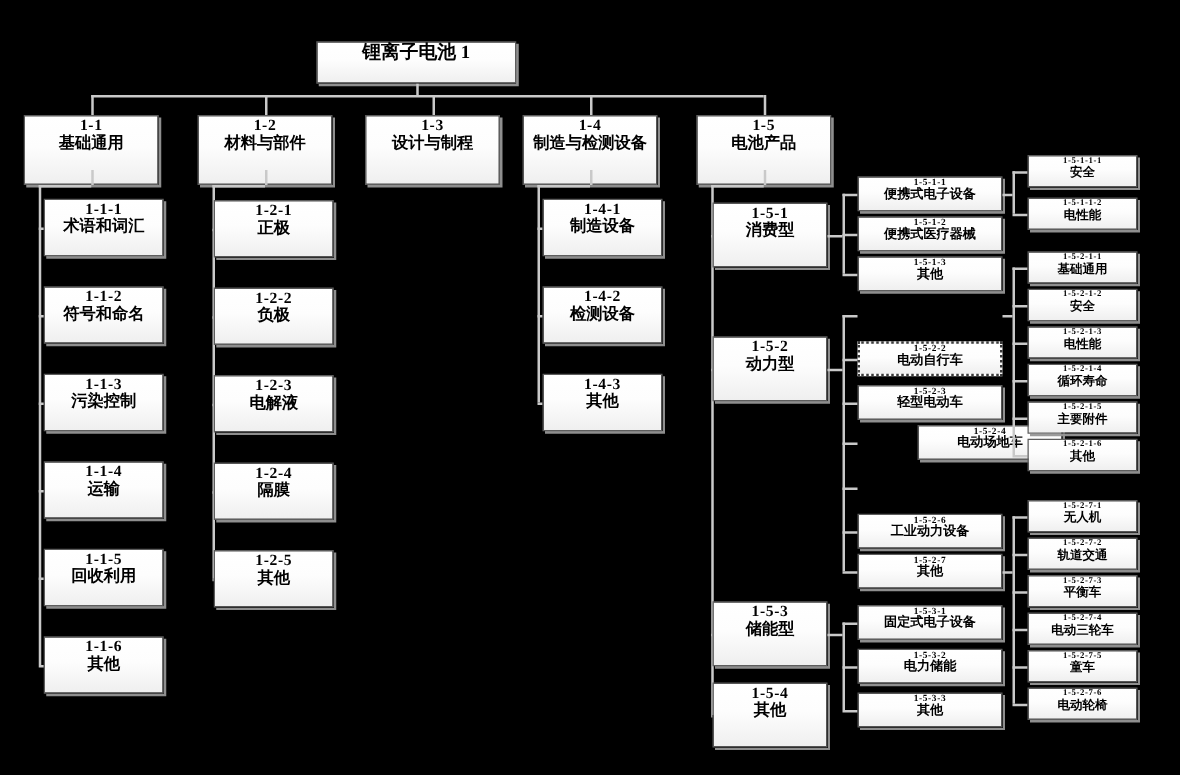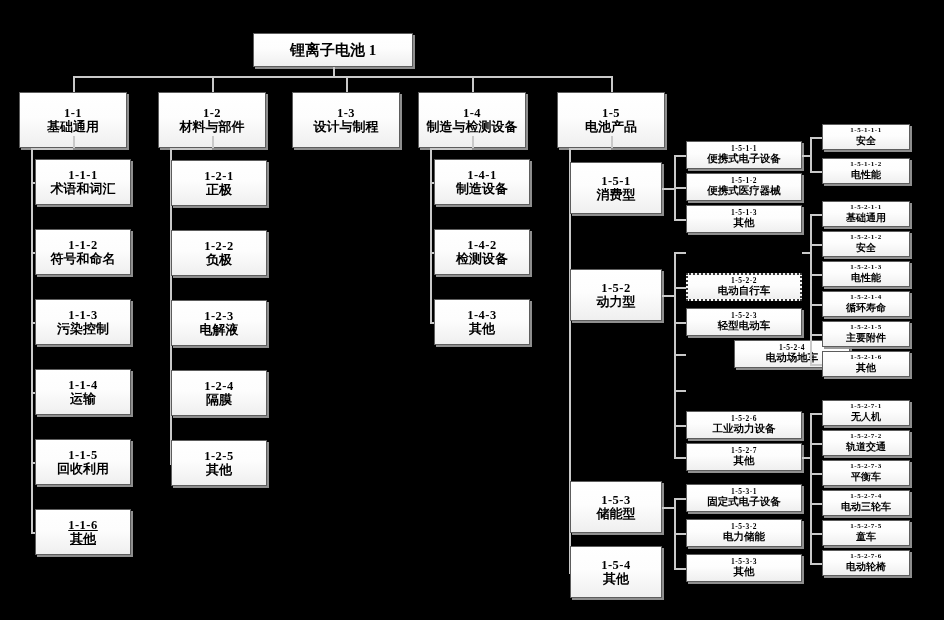--- a/index.html
+++ b/index.html
@@ -11,21 +11,21 @@
   .ln{position:absolute;background:#c9c9c9;}
   .ln.h{height:2px;}
   .ln.v{width:2px;}
 
   
   .node{position:absolute;box-sizing:border-box;
         background:linear-gradient(180deg,#ffffff 0%,#fdfdfd 45%,#efefef 100%);
         border:1px solid #5d5d5d;
         box-shadow:2px 2px 0 rgba(150,150,150,.95);
         display:flex;flex-direction:column;align-items:center;
-        justify-content:center;color:#000;text-align:center;
+        justify-content:flex-start;color:#000;text-align:center;
         line-height:1.12;}
   .node .code{display:block;font-weight:bold;letter-spacing:.5px;}
   .node .name{display:block;font-weight:bold;}
 
   
   .root{width:160px;height:34px;font-size:15px;}
   .root .name{font-size:15px;}
 
   .lv1{width:108px;height:56px;}
   .lv1 .code{font-size:12.5px;}
@@ -105,21 +105,21 @@
     <div class="node lv2" style="left: 35px; top: 369px;">
       <span class="code">1-1-4</span>
       <span class="name">运输</span>
     </div>
     <div class="ln h" style="left: 31px; top: 462px; width: 4px;"></div>
     <div class="node lv2" style="left: 35px; top: 439px;">
       <span class="code">1-1-5</span>
       <span class="name">回收利用</span>
     </div>
     <div class="ln h" style="left: 31px; top: 532px; width: 4px;"></div>
-    <div class="node lv2" style="left: 35px; top: 509px; text-decoration: underline;">
+    <div class="node lv2" style="left: 35px; top: 509px;">
       <span class="code">1-1-6</span>
       <span class="name">其他</span>
     </div>
     <div class="ln v" style="left: 212px; top: 136px; height: 12px;"></div>
     <div class="ln h" style="left: 170px; top: 148px; width: 42px;"></div>
     <div class="ln v" style="left: 170px; top: 148px; height: 315px;"></div>
     <div class="ln h" style="left: 170px; top: 183px; width: 1px;"></div>
     <div class="node lv2" style="left: 171px; top: 160px;">
       <span class="code">1-2-1</span>
       <span class="name">正极</span>

